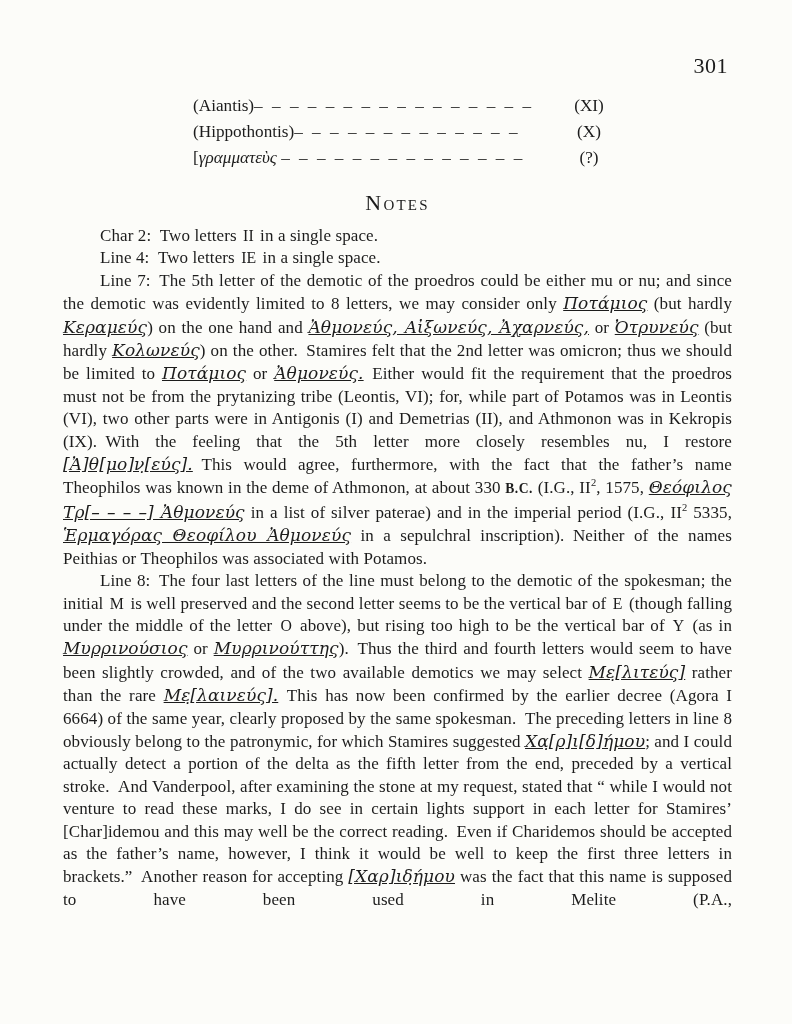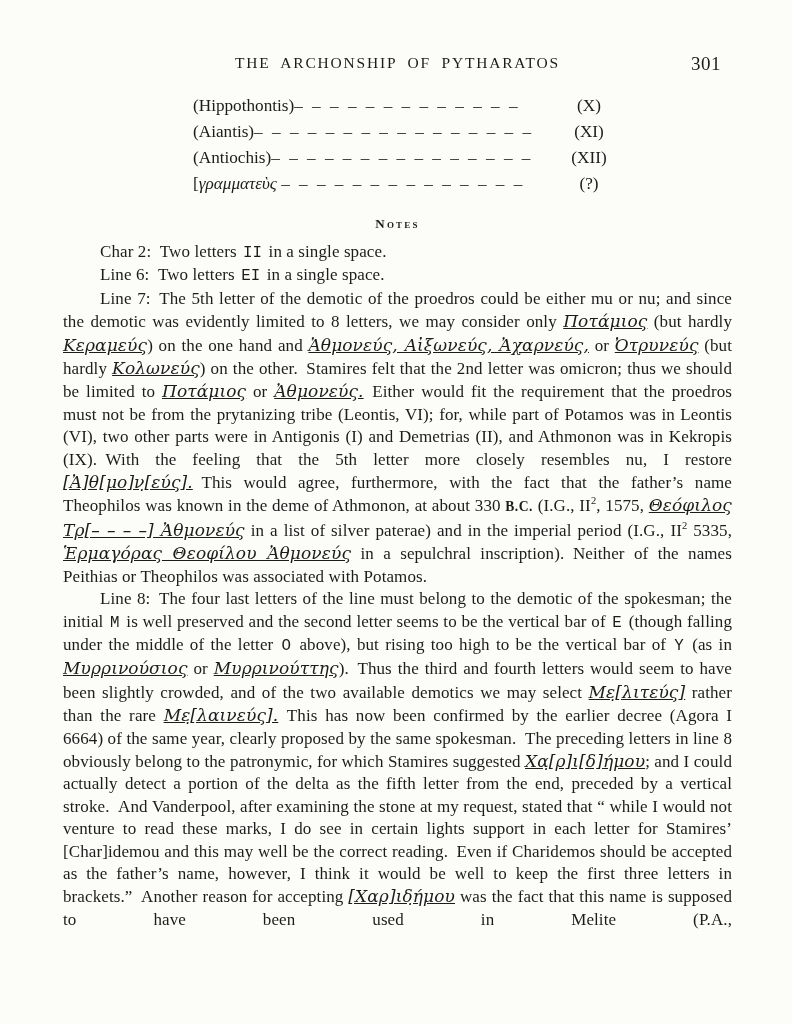--- a/index.html
+++ b/index.html
@@ -8,78 +8,73 @@
     font-family:"Liberation Serif", serif;position:relative;overflow:hidden;
     box-sizing:border-box;
   }
   .content{position:absolute;left:63px;top:0;width:669px;}
   
   .running-head{position:relative;padding-top:54px;height:22px;}
   .running-title{
     text-align:center;font-size:15.5px;letter-spacing:1.8px;word-spacing:5px;
   }
   .page-number{
-    position:absolute;right:11px;top:53px;font-size:19px;letter-spacing:.5px;
+    position:absolute;right:4px;top:53px;font-size:22px;letter-spacing:.5px;
   }
   
   .apparatus{margin:17px 0 0 130px;width:440px;font-size:17.2px;line-height:26px;}
   .app-row{display:flex;align-items:baseline;}
   .app-left{flex:1;white-space:nowrap;overflow:hidden;}
   .app-dashes{letter-spacing:2.5px;}
   .app-num{width:88px;flex:none;text-align:center;}
   .gk{font-family:Liberation Serif, serif;font-style:italic;margin-top:32px;}
   
   .notes-heading{
     margin-top:19px;text-align:center;font-variant:small-caps;
-    font-size:13px;letter-spacing:2.2px;font-weight:bold;
+    font-size:22px;letter-spacing:2.2px;
   }
   .body-text{margin-top:9px;font-size:17px;line-height:22.4px;letter-spacing:.1px;}
   .note-line{margin:0;text-indent:37px;}
   .para{margin:0;text-align:justify;text-indent:37px;}
   .para-cont{text-align-last:justify;}
   
   .s-gk{font-family:"DejaVu Serif", serif;font-style:italic;text-decoration:underline;}
   .s-it{}
   .s-sc{font-size:.8em;letter-spacing:.5px;font-weight:bold;}
-  .s-sans{font-family:Liberation Mono, monospace;font-size:.93em;padding:0 2px;}
+  .s-sans{font-family:Liberation Serif, serif;font-size:.93em;padding:0 2px;}
   .s-sup{vertical-align:super;font-size:.62em;line-height:0;}
 </style>
 </head>
 <body>
 
 <div class="page">
   <div class="content">
 
     <div class="running-head">
-      <div class="running-title">THE ARCHONSHIP OF PYTHARATOS</div>
       <div class="page-number">301</div>
     </div>
 
     <div class="apparatus">
       <div class="app-row">
-        <span class="app-left"><span>(Hippothontis)</span><span class="app-dashes">– – – – – – – – – – – – –</span><span></span></span>
-        <span class="app-num">(X)</span>
-      </div>
-      <div class="app-row">
         <span class="app-left"><span>(Aiantis)</span><span class="app-dashes">– – – – – – – – – – – – – – – –</span><span></span></span>
         <span class="app-num">(XI)</span>
       </div>
       <div class="app-row">
-        <span class="app-left"><span>(Antiochis)</span><span class="app-dashes">– – – – – – – – – – – – – – –</span><span></span></span>
-        <span class="app-num">(XII)</span>
+        <span class="app-left"><span>(Hippothontis)</span><span class="app-dashes">– – – – – – – – – – – – –</span><span></span></span>
+        <span class="app-num">(X)</span>
       </div>
       <div class="app-row">
         <span class="app-left"><span>[</span><span class="gk">γραμματεὺς </span><span class="app-dashes">– – – – – – – – – – – – – –</span></span>
         <span class="app-num">(?)</span>
       </div>
     </div>
 
     <div class="notes-heading">Notes</div>
 
     <div class="body-text">
       <p class="note-line"><span>Char 2: Two letters </span><span class="s-sans">II</span><span> in a single space.</span></p>
-      <p class="note-line"><span>Line 6: Two letters </span><span class="s-sans">EI</span><span> in a single space.</span></p>
+      <p class="note-line"><span>Line 4: Two letters </span><span class="s-sans">IE</span><span> in a single space.</span></p>
       <p class="para"><span>Line 7: The 5th letter of the demotic of the proedros could be either mu or nu; and since the demotic was evidently limited to 8 letters, we may consider only </span><span class="s-gk">Ποτάμιος</span><span> (but hardly </span><span class="s-gk">Κεραμεύς</span><span>) on the one hand and </span><span class="s-gk">Ἀθμονεύς, Αἰξωνεύς, Ἀχαρνεύς,</span><span> or </span><span class="s-gk">Ὀτρυνεύς</span><span> (but hardly </span><span class="s-gk">Κολωνεύς</span><span>) on the other. Stamires felt that the 2nd letter was omicron; thus we should be limited to </span><span class="s-gk">Ποτάμιος</span><span> or </span><span class="s-gk">Ἀθμονεύς.</span><span> Either would fit the requirement that the proedros must not be from the prytanizing tribe (Leontis, VI); for, while part of Potamos was in Leontis (VI), two other parts were in Antigonis (I) and Demetrias (II), and Athmonon was in Kekropis (IX). With the feeling that the 5th letter more closely resembles nu, I restore </span><span class="s-gk">[Ἀ]θ[μο]ν̣[εύς].</span><span> This would agree, furthermore, with the fact that the father’s name Theophilos was known in the deme of Athmonon, at about 330 </span><span class="s-sc">B.C.</span><span> (</span><span class="s-it">I.G.</span><span>, II</span><span class="s-sup">2</span><span>, 1575, </span><span class="s-gk">Θεόφιλος Τρ[– – – –] Ἀθμονεύς</span><span> in a list of silver paterae) and in the imperial period (</span><span class="s-it">I.G.</span><span>, II</span><span class="s-sup">2</span><span> 5335, </span><span class="s-gk">Ἑρμαγόρας Θεοφίλου Ἀθμονεύς</span><span> in a sepulchral inscription). Neither of the names Peithias or Theophilos was associated with Potamos.</span></p>
       <p class="para para-cont"><span>Line 8: The four last letters of the line must belong to the demotic of the spokesman; the initial </span><span class="s-sans">M</span><span> is well preserved and the second letter seems to be the vertical bar of </span><span class="s-sans">E</span><span> (though falling under the middle of the letter </span><span class="s-sans">O</span><span> above), but rising too high to be the vertical bar of </span><span class="s-sans">Y</span><span> (as in </span><span class="s-gk">Μυρρινούσιος</span><span> or </span><span class="s-gk">Μυρρινούττης</span><span>). Thus the third and fourth letters would seem to have been slightly crowded, and of the two available demotics we may select </span><span class="s-gk">Με̣[λιτεύς]</span><span> rather than the rare </span><span class="s-gk">Με̣[λαινεύς].</span><span> This has now been confirmed by the earlier decree (Agora I 6664) of the same year, clearly proposed by the same spokesman. The preceding letters in line 8 obviously belong to the patronymic, for which Stamires suggested </span><span class="s-gk">Χα̣[ρ]ι[δ]ήμου</span><span>; and I could actually detect a portion of the delta as the fifth letter from the end, preceded by a vertical stroke. And Vanderpool, after examining the stone at my request, stated that “ while I would not venture to read these marks, I do see in certain lights support in each letter for Stamires’ [Char]idemou and this may well be the correct reading. Even if Charidemos should be accepted as the father’s name, however, I think it would be well to keep the first three letters in brackets.” Another reason for accepting </span><span class="s-gk">[Χαρ]ιδ̣ήμου</span><span> was the fact that this name is supposed to have been used in Melite (</span><span class="s-it">P.A.</span><span>,</span></p>
     </div>
 
   </div>
 </div>
 
 </body></html>

